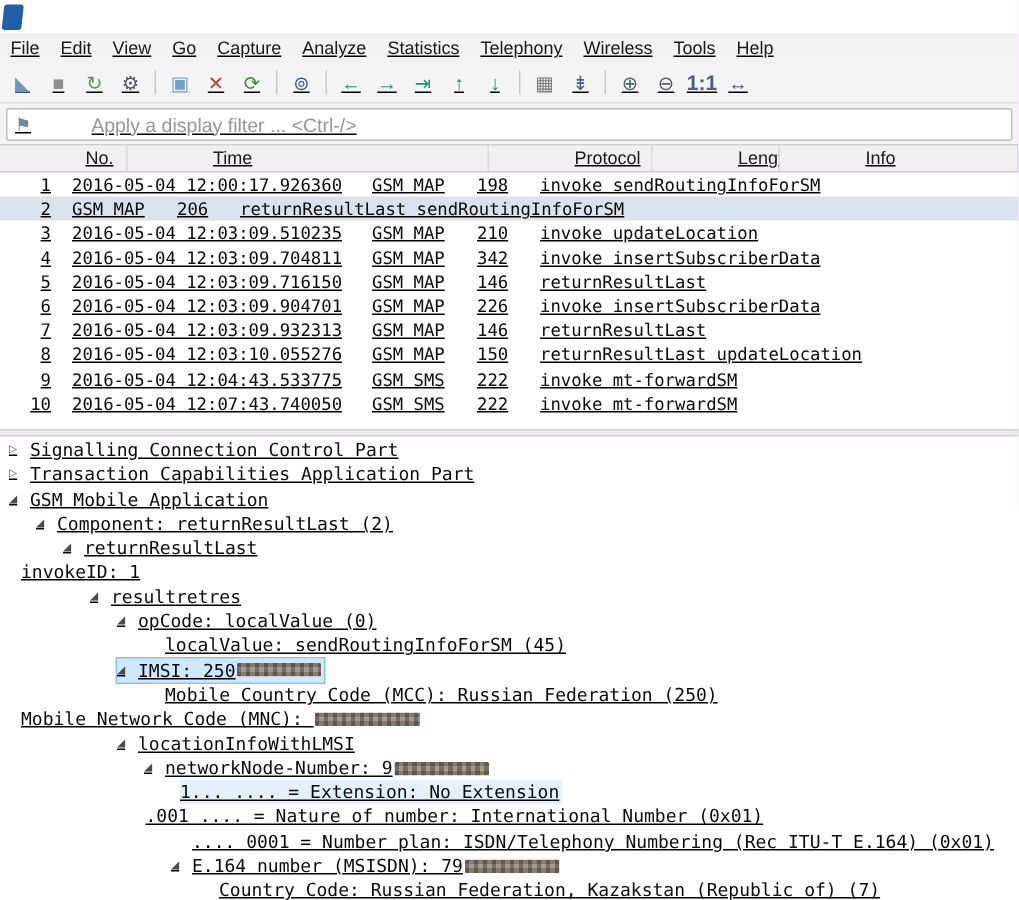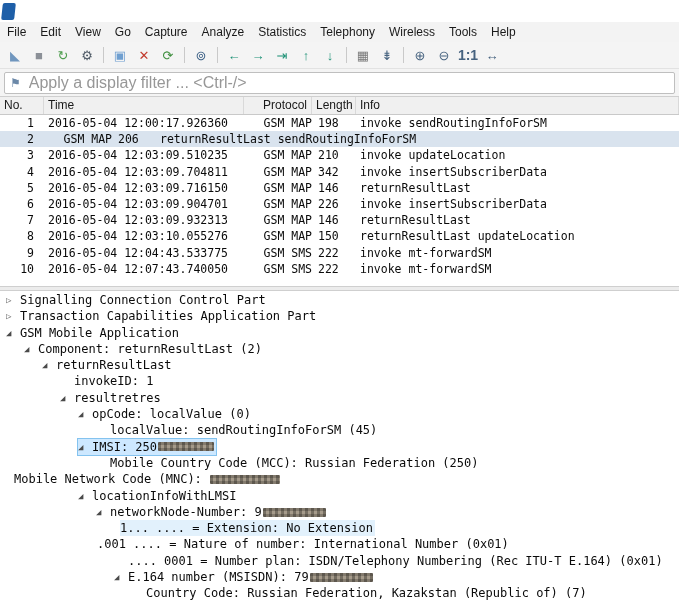--- a/index.html
+++ b/index.html
@@ -1,45 +1,45 @@
 <!DOCTYPE html>
 <html style="--accent-blue: #1e5fa8; --selected-row-bg: #d9e3ee; --tree-selected-bg: #cde8ff; --tree-selected-border: #84c3ef; --tree-highlight-bg: #e2f1fc;"><head>
 <meta charset="utf-8">
 <style>
   html,body{margin:0;padding:0;background:#fff;}
   #window{position:relative;width:679px;height:600px;background:#f0abfc;overflow:hidden;
-          font-family:"Liberation Sans",sans-serif;display:flex;flex-direction:column;}
+          font-family:"Liberation Sans",sans-serif;display:flex;flex-direction:column;text-decoration:underline;}
   
   #titlebar{height:22px;background:#ffffff;display:flex;align-items:center;padding-left:2px;flex:0 0 auto;}
   #win-icon{width:13px;height:17px;background:var(--accent-blue,#1e5fa8);border-radius:2px;
             transform:skewX(-6deg);margin-top:1px;}
   
   #menubar{height:20px;background:#f3f3f3;display:flex;align-items:center;font-size:12px;color:#1a1a1a;flex:0 0 auto;}
   .menu-item{padding:0 7px;line-height:20px;}
   
   #toolbar{height:26px;background:#f4f4f4;border-bottom:1px solid #e2e2e2;display:flex;align-items:center;
            padding:0 3px;flex:0 0 auto;}
   .tb-btn{width:22px;height:20px;display:flex;align-items:center;justify-content:center;
           font-size:13px;border-radius:2px;margin:0 1px;user-select:none;}
   .tb-btn.small{font-size:14px;font-weight:bold;}
   .tb-sep{width:1px;height:16px;background:#c9c9c9;margin:0 4px;}
   
   #filterbar{height:28px;background:#f4f4f4;border-bottom:1px solid #cfcfcf;padding:3px 4px;box-sizing:border-box;flex:0 0 auto;}
   #filter-field{height:20px;background:#fff;border:1px solid #bfbfbf;border-radius:2px;display:flex;align-items:center;padding-left:5px;}
   #filter-bookmark{font-size:12px;color:#6b88a8;margin-right:6px;line-height:1;}
-  #filter-input{border:none;outline:none;flex:1;font-size:16px;color:#333;background:transparent;
-                font-family:"Liberation Sans",sans-serif;}
+  #filter-input{border:none;outline:none;flex:1;font-size:13px;color:#333;background:transparent;
+                font-family:"Liberation Sans",sans-serif;margin-left:32px;}
   #filter-input::placeholder{color:#979797;}
   
   #packet-header{display:flex;height:18px;background:#f0f0f0;border-bottom:1px solid #c9c9c9;
                  font-size:12px;color:#1a1a1a;box-sizing:border-box;flex:0 0 auto;}
-  .hcell{padding:1px 4px;border-right:1px solid #d9d9d9;box-sizing:border-box;overflow:hidden;white-space:nowrap;}
+  .hcell{padding:1px 16px;border-right:1px solid #d9d9d9;box-sizing:border-box;overflow:hidden;white-space:nowrap;margin-left:41px;}
   .col-no{width:44px;flex:0 0 auto;}
   .col-time{width:200px;flex:0 0 auto;}
-  .col-proto{width:68px;flex:0 0 auto;text-align:right;}
+  .col-proto{width:68px;flex:0 0 auto;}
   .col-len{width:44px;flex:0 0 auto;}
   .col-info{flex:1;}
   #packet-body{height:171px;overflow:hidden;background:#fff;flex:0 0 auto;}
   .prow{display:flex;height:16.2px;line-height:16.2px;font-family:"DejaVu Sans Mono","Liberation Mono",monospace;
         font-size:11.5px;color:#0a0a0a;white-space:pre;}
   .prow.selected{background:var(--selected-row-bg,#d9e3ee);}
   .pcell{box-sizing:border-box;overflow:hidden;padding-left:4px;}
   .pcell.col-no{text-align:right;padding-right:10px;padding-left:0;}
   .pcell.col-len{padding-left:6px;}
   
@@ -130,21 +130,21 @@
       <div class="prow"><div class="pcell col-no">9</div><div class="pcell col-time">2016-05-04 12:04:43.533775</div><div class="pcell col-proto">GSM SMS</div><div class="pcell col-len">222</div><div class="pcell col-info">invoke mt-forwardSM</div></div>
       <div class="prow"><div class="pcell col-no">10</div><div class="pcell col-time">2016-05-04 12:07:43.740050</div><div class="pcell col-proto">GSM SMS</div><div class="pcell col-len">222</div><div class="pcell col-info">invoke mt-forwardSM</div></div>
     </div>
   <div id="splitter"></div>
   <div id="detail-pane">
       <div class="trow" style="padding-left: 6px;"><span class="tlabel"><span class="arrow closed">▷</span><span>Signalling Connection Control Part</span></span></div>
       <div class="trow" style="padding-left: 6px;"><span class="tlabel"><span class="arrow closed">▷</span><span>Transaction Capabilities Application Part</span></span></div>
       <div class="trow" style="padding-left: 6px;"><span class="tlabel"><span class="arrow open">◢</span><span>GSM Mobile Application</span></span></div>
       <div class="trow" style="padding-left: 24px;"><span class="tlabel"><span class="arrow open">◢</span><span>Component: returnResultLast (2)</span></span></div>
       <div class="trow" style="padding-left: 42px;"><span class="tlabel"><span class="arrow open">◢</span><span>returnResultLast</span></span></div>
-      <div class="trow" style="padding-left: 60px; text-align: right;"><span class="arrow leaf"></span><span class="tlabel"><span>invokeID: 1</span></span></div>
+      <div class="trow" style=" text-align: right;"><span class="arrow leaf"></span><span class="tlabel"><span>invokeID: 1</span></span></div>
       <div class="trow" style="padding-left: 60px;"><span class="tlabel"><span class="arrow open">◢</span><span>resultretres</span></span></div>
       <div class="trow" style="padding-left: 78px;"><span class="tlabel"><span class="arrow open">◢</span><span>opCode: localValue (0)</span></span></div>
       <div class="trow" style="padding-left: 96px;"><span class="arrow leaf"></span><span class="tlabel"><span>localValue: sendRoutingInfoForSM (45)</span></span></div>
       <div class="trow" style="padding-left: 78px;"><span class="tlabel sel"><span class="arrow open">◢</span><span>IMSI: 250</span><span class="redact" style="width: 56px;"></span></span></div>
       <div class="trow" style="padding-left: 96px; text-align: center;"><span class="arrow leaf"></span><span class="tlabel"><span>Mobile Country Code (MCC): Russian Federation (250)</span></span></div>
       <div class="trow" style=""><span class="arrow leaf"></span><span class="tlabel"><span>Mobile Network Code (MNC): </span><span class="redact" style="width: 70px;"></span></span></div>
       <div class="trow" style="padding-left: 78px;"><span class="tlabel"><span class="arrow open">◢</span><span>locationInfoWithLMSI</span></span></div>
       <div class="trow" style="padding-left: 96px;"><span class="tlabel"><span class="arrow open">◢</span><span>networkNode-Number: 9</span><span class="redact" style="width: 63px;"></span></span></div>
       <div class="trow" style="padding-left: 106px;"><span class="arrow leaf"></span><span class="tlabel hl"><span>1... .... = Extension: No Extension</span></span></div>
       <div class="trow" style="padding-left: 83px;"><span class="arrow leaf"></span><span class="tlabel"><span>.001 .... = Nature of number: International Number (0x01)</span></span></div>

